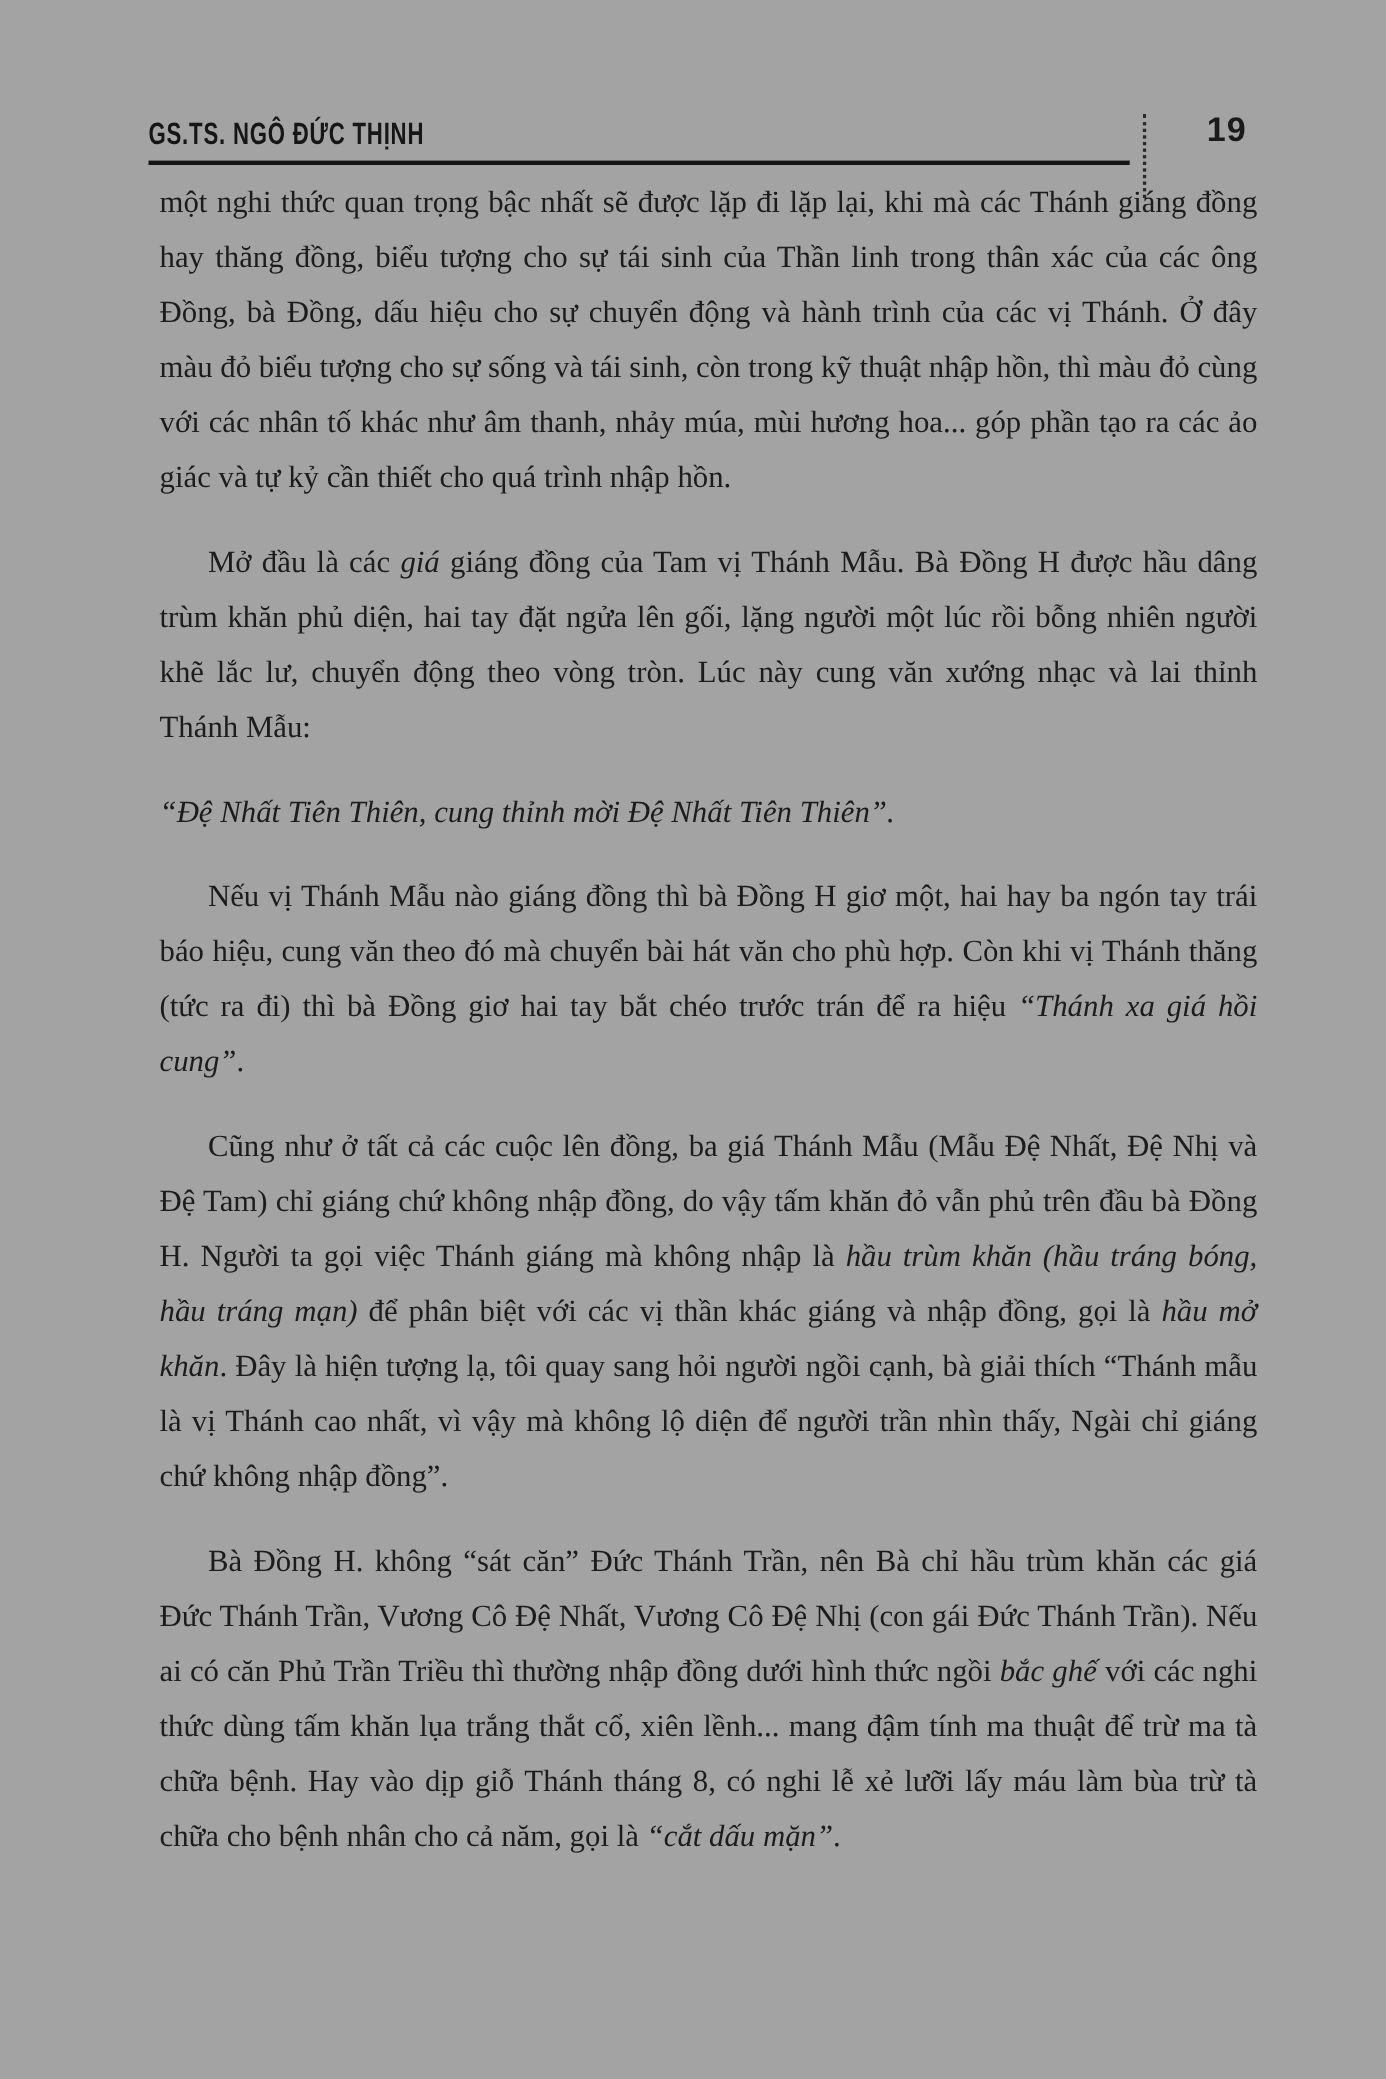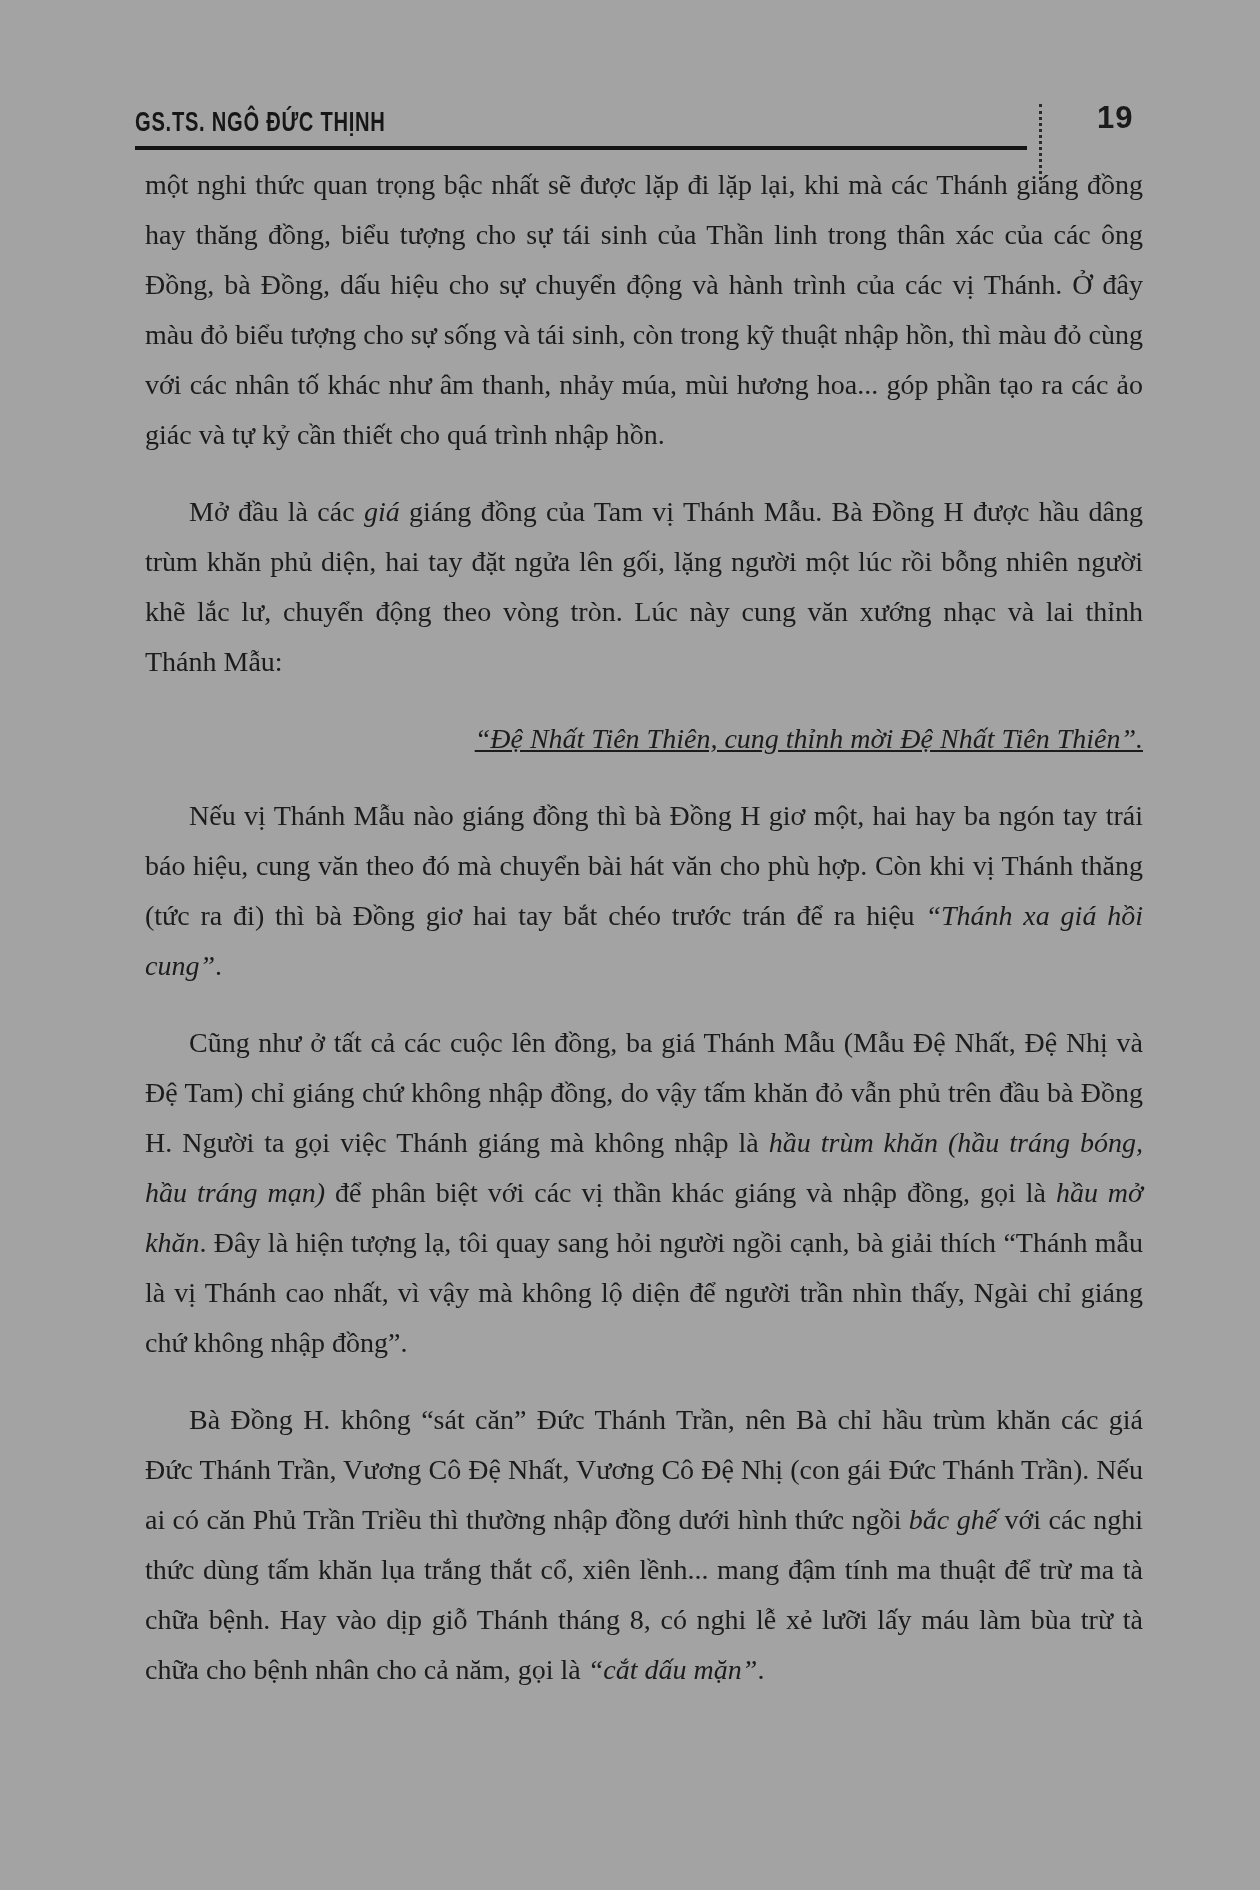--- a/index.html
+++ b/index.html
@@ -67,24 +67,23 @@
     text-align: justify;
     color: #1c1c1c;
   }
   .body-text p {
     margin: 0 0 27px 0;
   }
   .para.indent {
     text-indent: 44px;
   }
   .quote {
-    text-align: right;
+    text-align: left;
     font-style: italic;
     text-indent: 0;
-    text-decoration: underline;
   }
   em {
     font-style: italic;
   }
 </style>
 </head>
 <body>
 
 <div class="sheet">
   <span class="author">GS.TS. NGÔ ĐỨC THỊNH</span>

